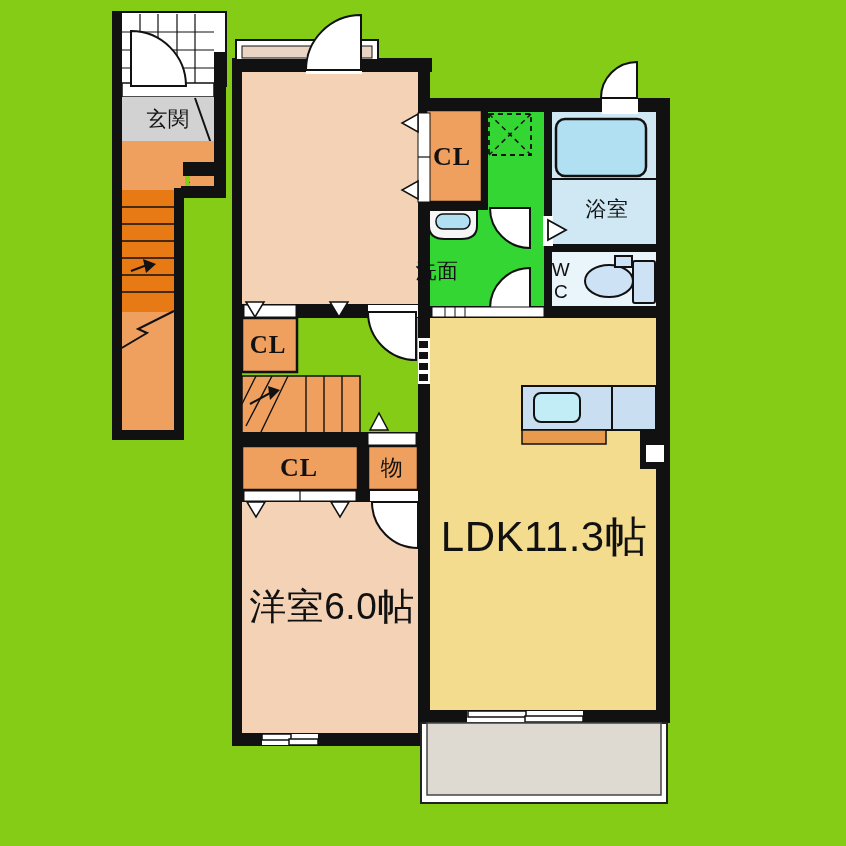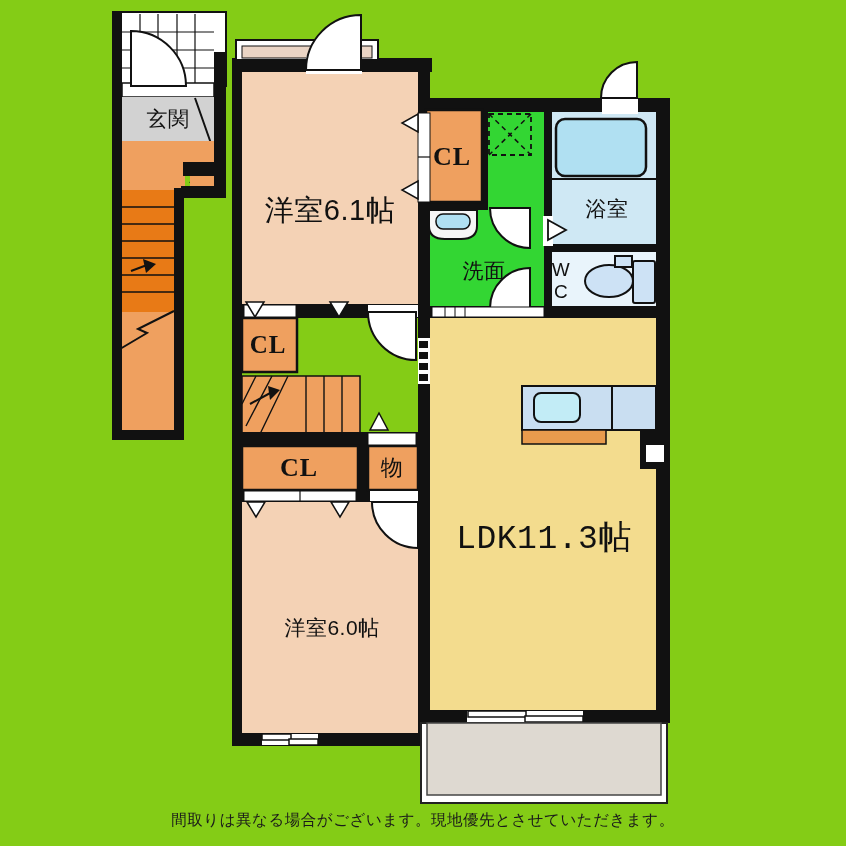--- a/index.html
+++ b/index.html
@@ -145,27 +145,25 @@
 
   <rect x="262" y="734" width="56" height="11" fill="#ffffff"></rect>
   <rect x="262" y="734" width="29" height="6" fill="#ffffff" stroke="#111" stroke-width="1.5"></rect>
   <rect x="289" y="739" width="29" height="6" fill="#ffffff" stroke="#111" stroke-width="1.5"></rect>
 
   <rect x="421" y="723" width="246" height="80" fill="#ffffff" stroke="#222" stroke-width="2"></rect>
   <rect x="427" y="723" width="234" height="72" fill="#ded9d1" stroke="#444" stroke-width="1.5"></rect>
 </svg>
 
   <div class="lbl" style="left:168px;top:119px;font-size:21px;">玄関</div>
-  <div class="lbl" style="left:330px;top:211px;font-size:29px;">洋室6.1帖</div>
   <div class="lbl serif" style="left:452px;top:157px;font-size:26px;">CL</div>
-  <div class="lbl" style="left:484px;top:271px;font-size:21px;font-family:Liberation Mono, monospace;">洗面</div>
+  <div class="lbl" style="left:437px;top:271px;font-size:21px;font-family:Liberation Mono, monospace;">洗面</div>
   <div class="lbl" style="left:607px;top:209px;font-size:21px;">浴室</div>
   <div class="lbl wc-lbl" style="left:561px;top:281px;font-size:19px;">
     <span>W</span>
     <span>C</span>
   </div>
   <div class="lbl serif" style="left:268px;top:345px;font-size:25px;">CL</div>
   <div class="lbl serif" style="left:299px;top:468px;font-size:26px;">CL</div>
   <div class="lbl" style="left:392px;top:468px;font-size:22px;">物</div>
-  <div class="lbl" style="left:544px;top:537px;font-size:33px;font-family:Liberation Mono, monospace;">LDK11.3帖</div>
-  <div class="lbl" style="left:332px;top:628px;font-size:21px;">洋室6.0帖</div>
-  <div class="lbl" id="disclaimer">間取りは異なる場合がございます。現地優先とさせていただきます。</div>
+  <div class="lbl" style="left:544px;top:537px;font-size:42px;">LDK11.3帖</div>
+  <div class="lbl" style="left:332px;top:607px;font-size:37px;">洋室6.0帖</div>
 </div>
 
 </body></html>

